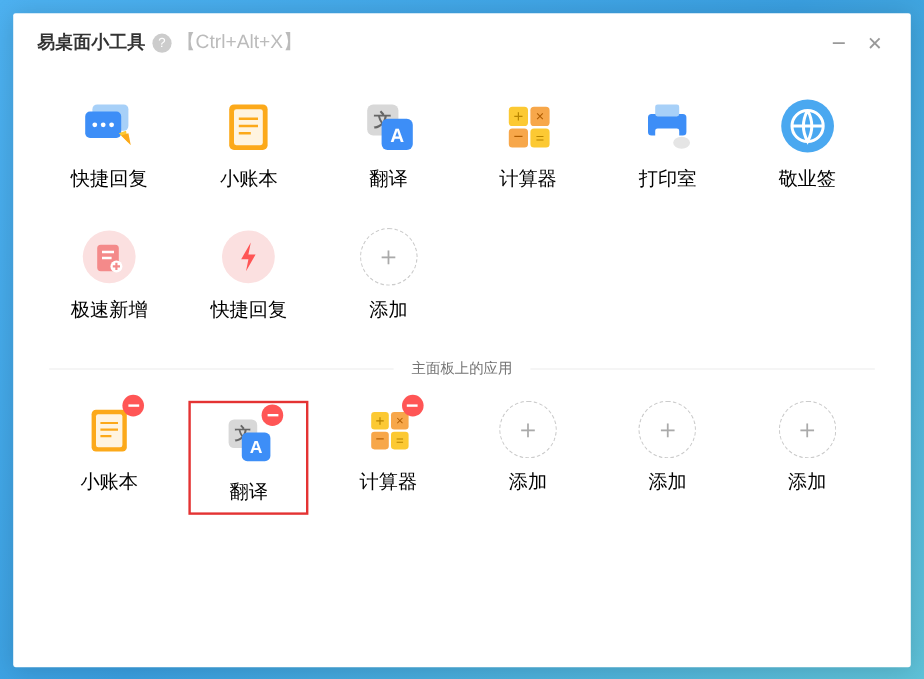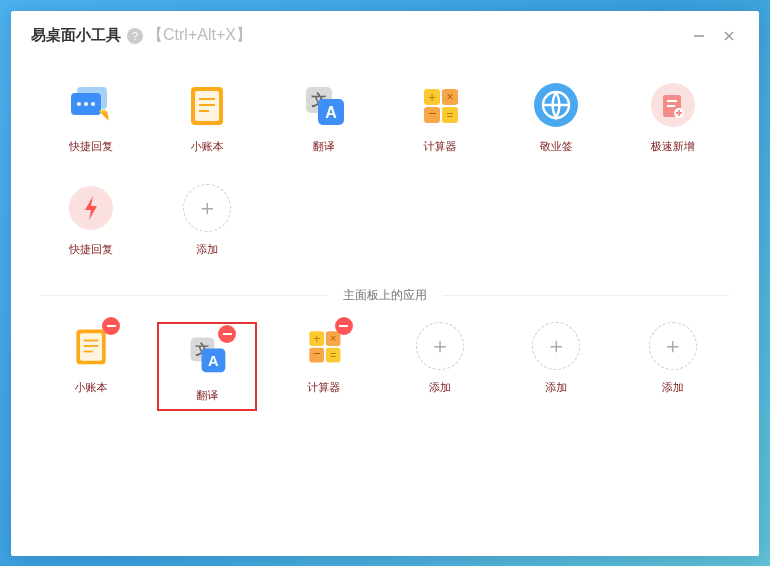--- a/index.html
+++ b/index.html
@@ -78,22 +78,22 @@
 .tool .iconwrap {
   width: 48px;
   height: 48px;
   margin-bottom: 10px;
   display: flex;
   align-items: center;
   justify-content: center;
   position: relative;
 }
 .tool .label {
-  font-size: 11px;
-  color: #7f1d1d;
+  font-size: 16px;
+  color: #000000;
   text-align: center;
 }
 .add-icon {
   width: 48px;
   height: 48px;
   border: 1.5px dashed #ccc;
   border-radius: 50%;
   display: flex;
   align-items: center;
   justify-content: center;
@@ -221,20 +221,31 @@
             <text x="34" y="20" font-size="12" fill="#b05c00" text-anchor="middle">×</text>
             <rect x="8" y="26" width="16" height="16" rx="3" fill="#f7a74a"></rect>
             <text x="16" y="37" font-size="14" fill="#b05c00" text-anchor="middle">−</text>
             <rect x="26" y="26" width="16" height="16" rx="3" fill="#fcc933"></rect>
             <text x="34" y="38" font-size="12" fill="#b88500" text-anchor="middle">=</text>
           </svg>
         </div>
         <span class="label">计算器</span>
       </div>
 
+      <div class="tool">
+        <div class="iconwrap">
+          <svg width="48" height="48" viewBox="0 0 48 48">
+            <rect x="8" y="14" width="32" height="18" rx="3" fill="#3d8ef7"></rect>
+            <rect x="14" y="6" width="20" height="10" rx="2" fill="#a7d0f8"></rect>
+            <rect x="14" y="26" width="20" height="14" rx="2" fill="#fff"></rect>
+            <ellipse cx="36" cy="38" rx="7" ry="5" fill="#e5e5e5"></ellipse>
+          </svg>
+        </div>
+        <span class="label">打印室</span>
+      </div>
 
       <div class="tool">
         <div class="iconwrap">
           <svg width="48" height="48" viewBox="0 0 48 48">
             <circle cx="24" cy="24" r="22" fill="#4aa8f0"></circle>
             <circle cx="24" cy="24" r="13" fill="none" stroke="#fff" stroke-width="2.5"></circle>
             <line x1="11" y1="24" x2="37" y2="24" stroke="#fff" stroke-width="2.5"></line>
             <path d="M 24 11 Q 17 24 24 37 Q 31 24 24 11" fill="none" stroke="#fff" stroke-width="2.5"></path>
           </svg>
         </div>

